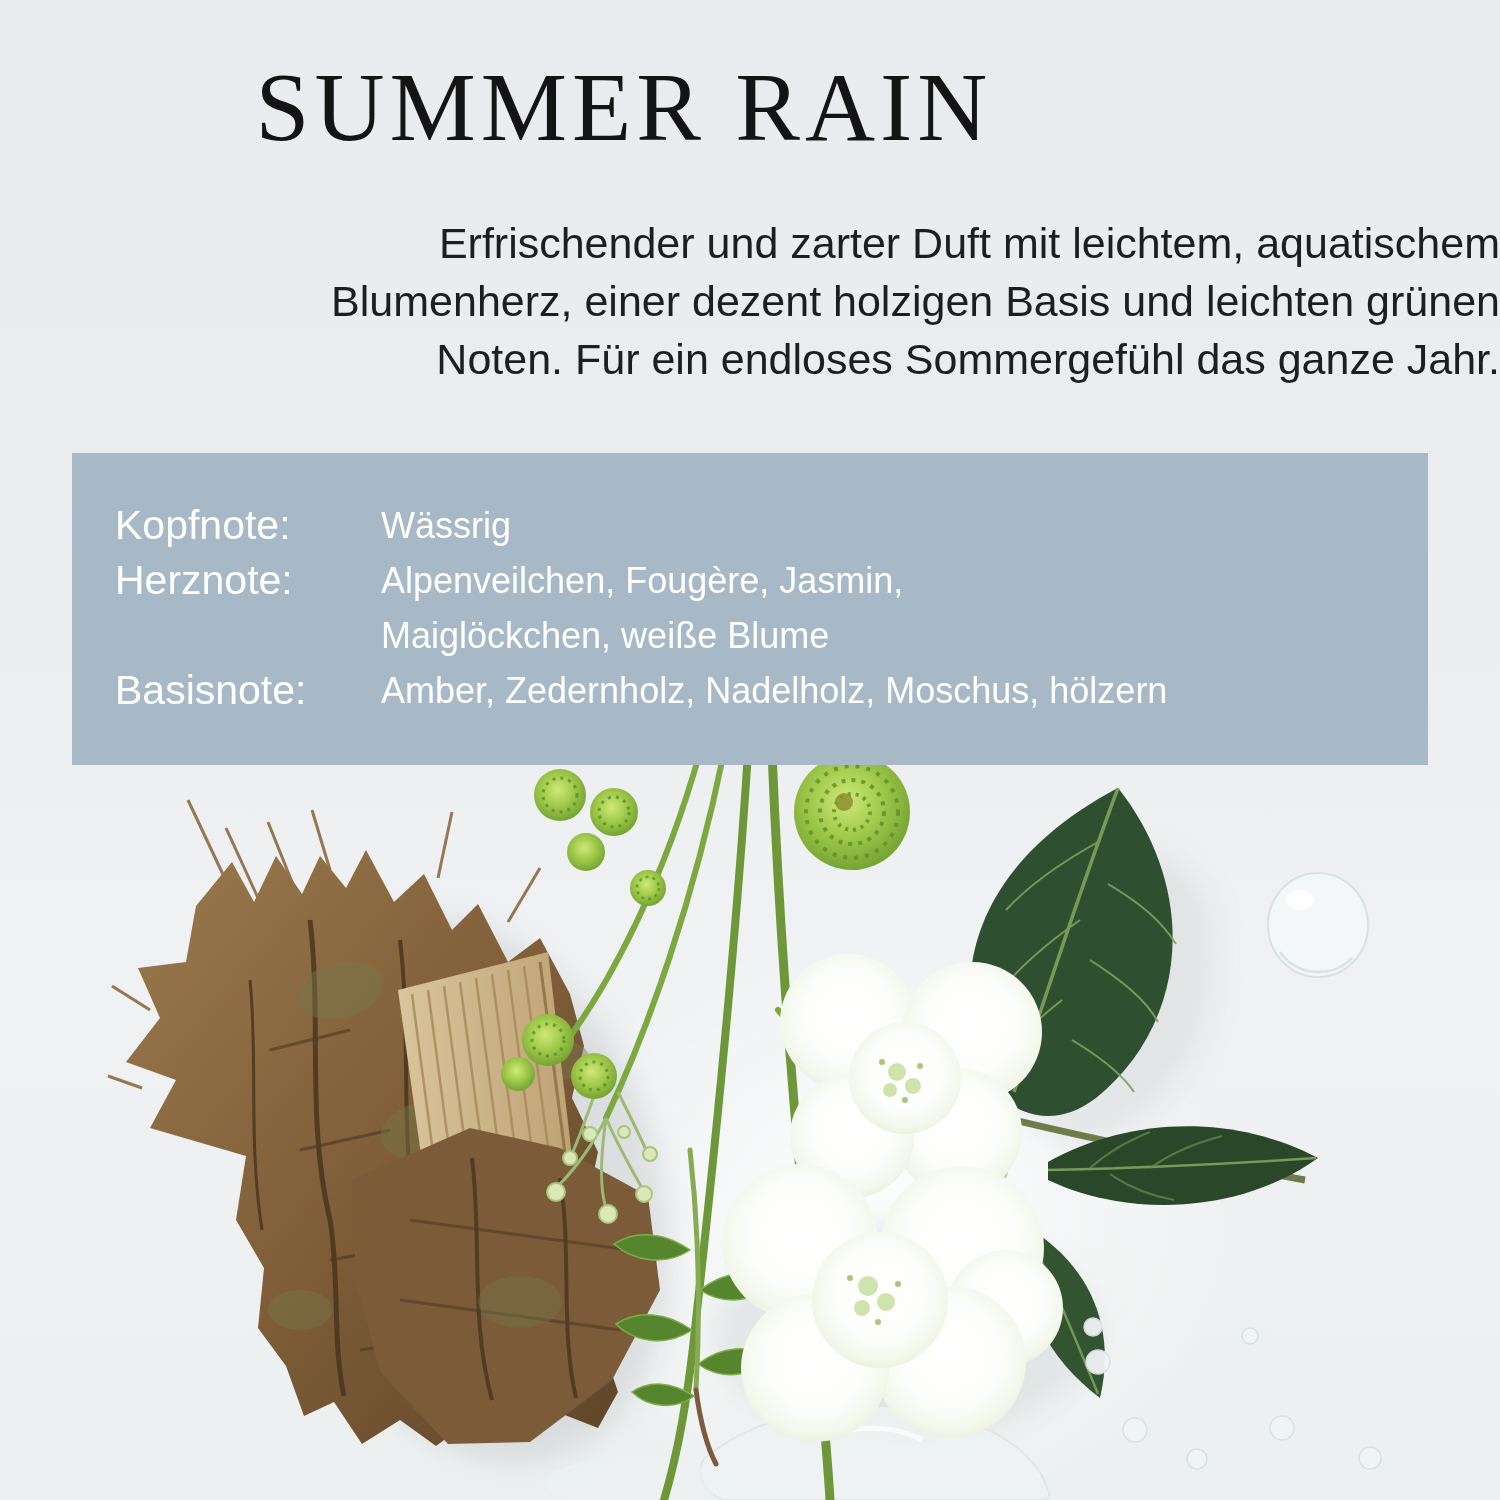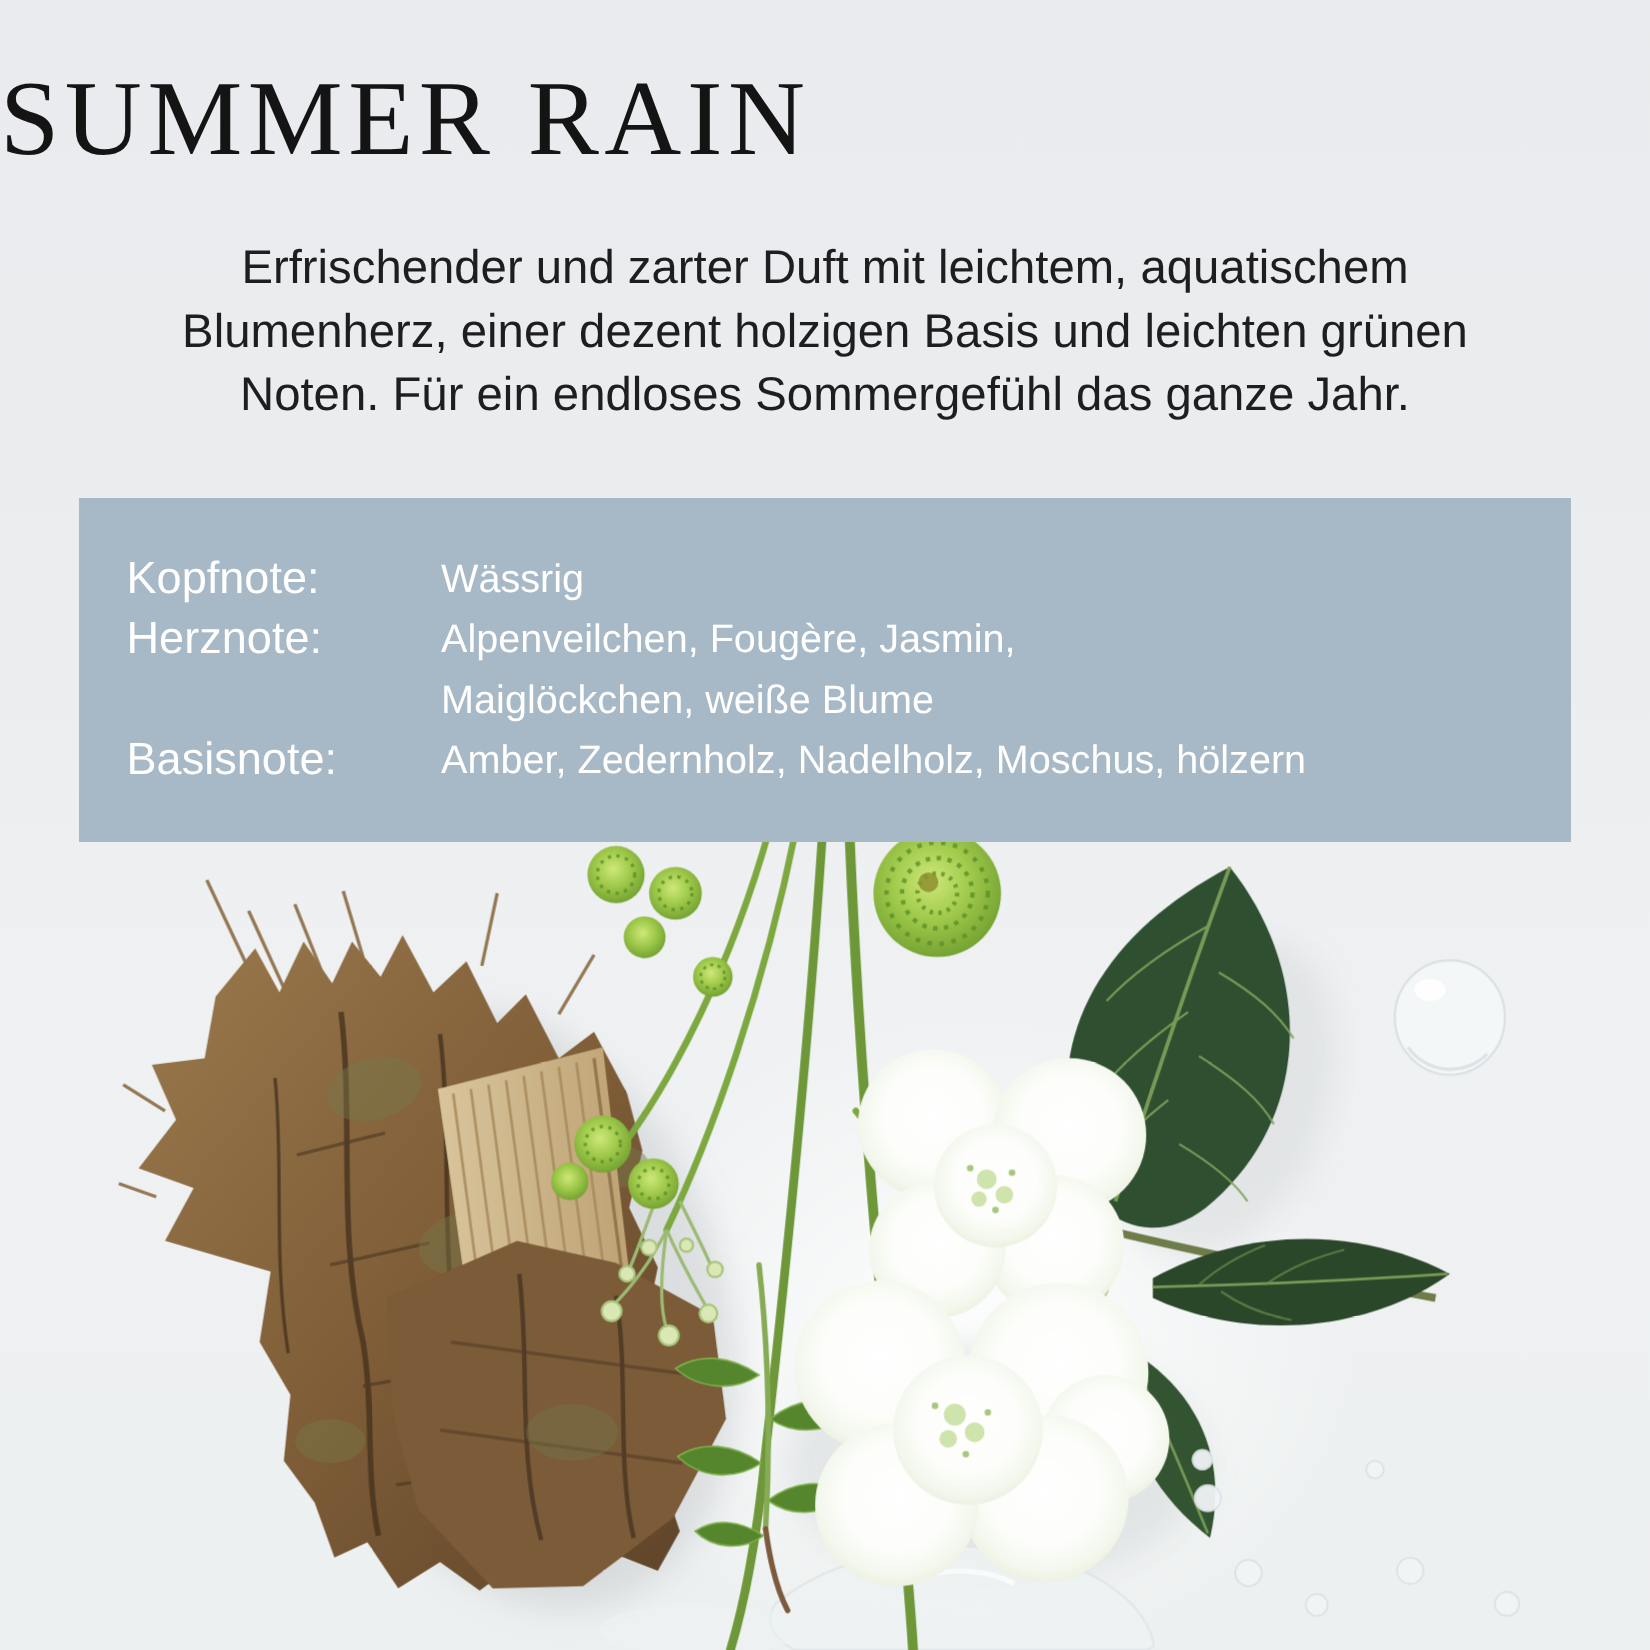--- a/index.html
+++ b/index.html
@@ -7,43 +7,44 @@
     position:relative;
     width:1500px;height:1500px;
     margin:0 auto;
     overflow:hidden;
     background:linear-gradient(180deg,#e9ebee 0%,#ebedef 40%,#eff1f2 62%,#edf0f0 100%);
     font-family:"Liberation Sans","DejaVu Sans",sans-serif;
   }
   .photo-svg{position:absolute;inset:0;width:1500px;height:1500px;display:block;}
   .title{
     position:absolute;top:52px;left:0;width:1248px;
+    text-align:center;
     font-family:"Liberation Serif","DejaVu Serif",serif;
     font-weight:400;
     font-size:97px;line-height:1.15;
     letter-spacing:5px;
     color:#141414;
     margin:0;
   }
   .description{
     position:absolute;top:214px;left:0;width:1500px;
-    text-align:center;
+    text-align:right;
     font-size:43px;line-height:58px;
     color:#1e1e20;
     white-space:pre-line;
     margin:0;
   }
   .notes-panel{
     position:absolute;top:453px;left:72px;
     width:1356px;height:312px;
     background:#a7b8c6;
     box-sizing:border-box;
     padding:45px 40px 0 43px;
   }
-  .note-row{display:flex;align-items:flex-start;gap:20px;}
+  .note-row{display:flex;align-items:flex-start;}
   .note-label{
     flex:0 0 266px;
     font-size:41px;line-height:55px;color:#ffffff;
   }
   .note-value{
     flex:1 1 auto;
     font-size:36px;line-height:55px;color:#ffffff;
     white-space:pre-line;
   }
 </style>

